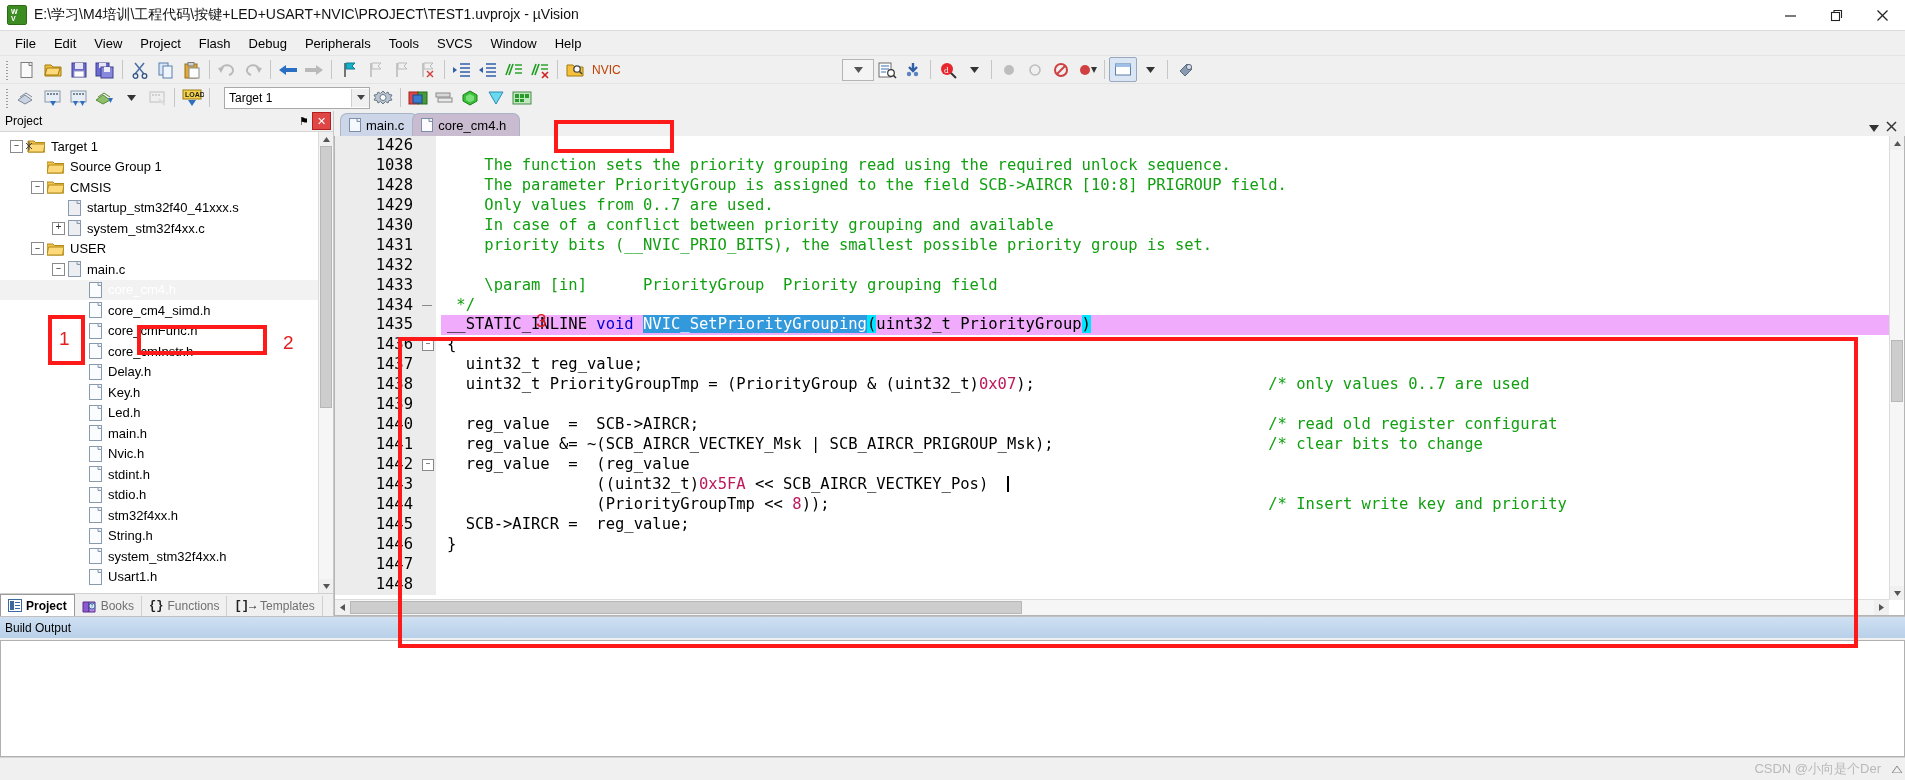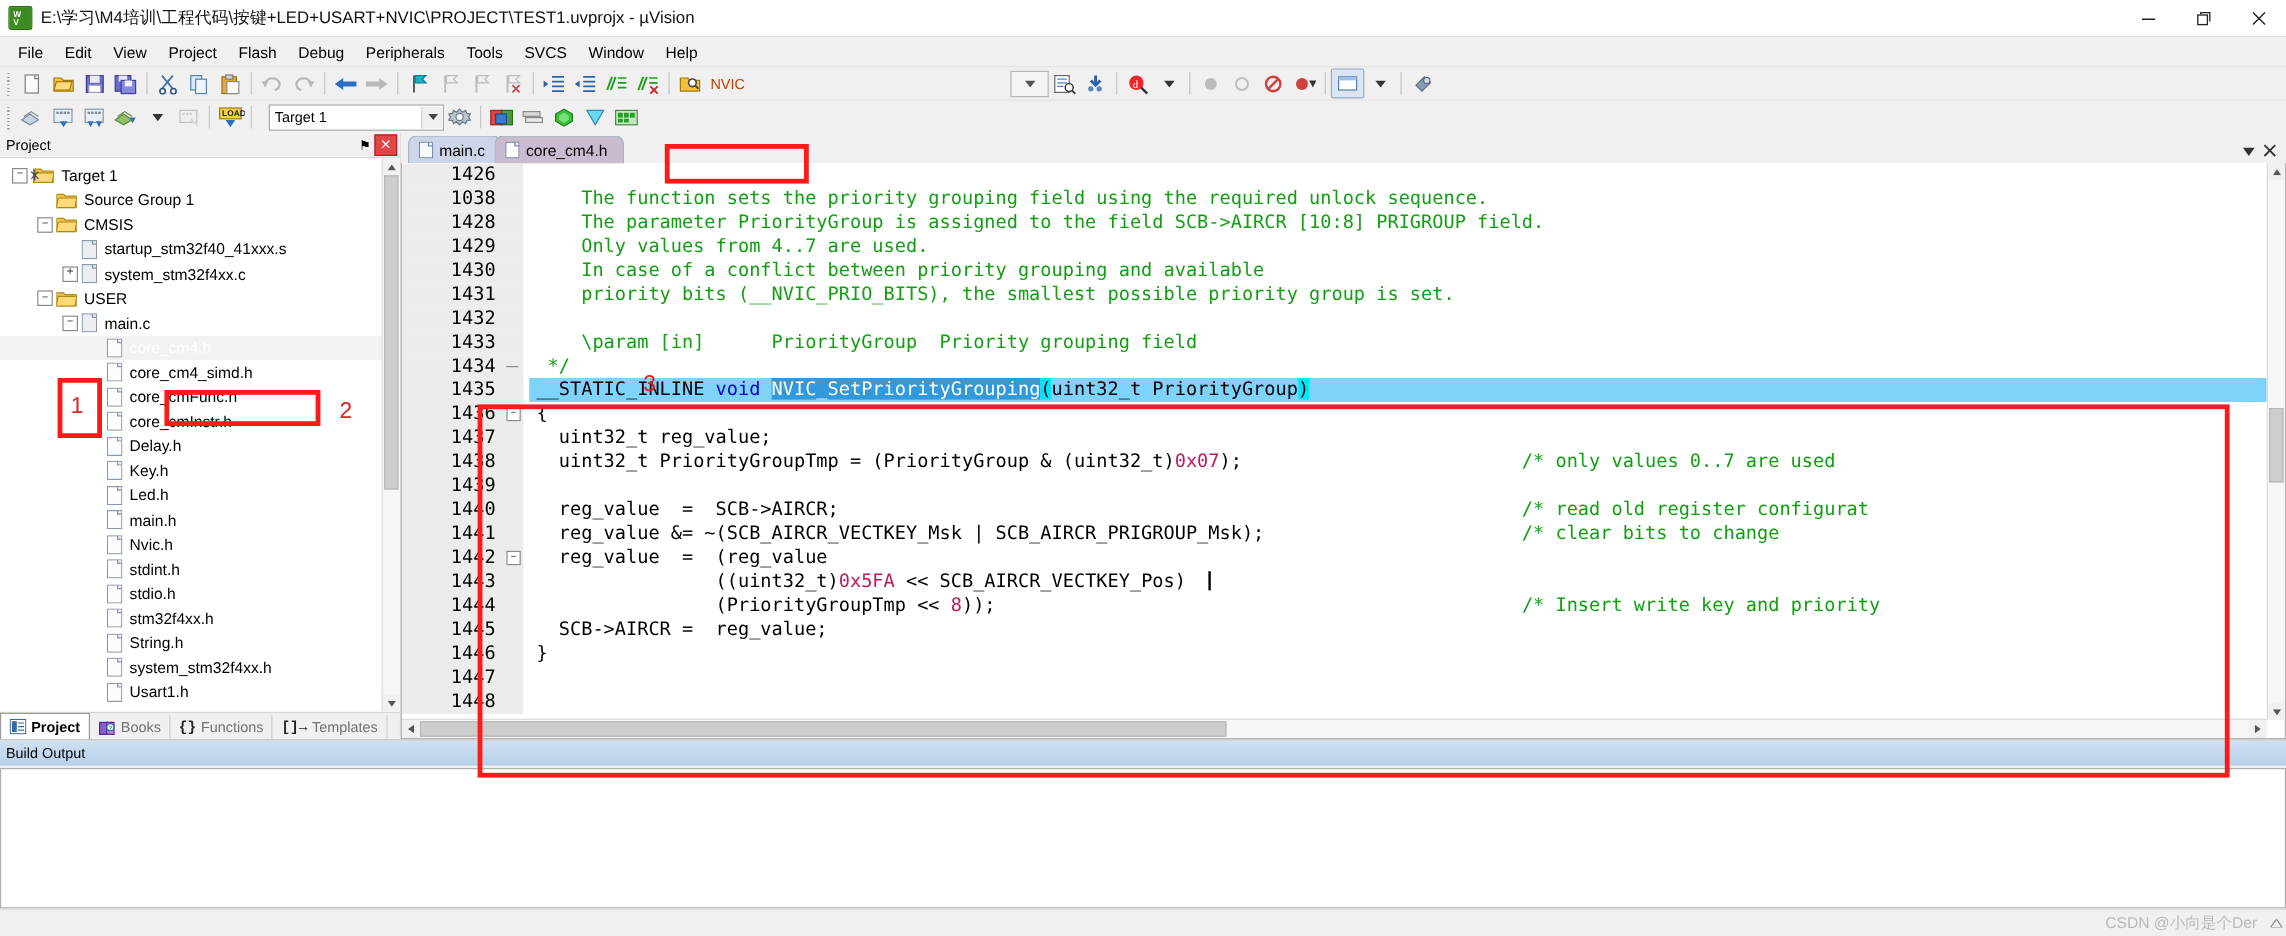--- a/index.html
+++ b/index.html
@@ -87,21 +87,21 @@
   .code{position:absolute;left:0;top:0;right:15px;bottom:15px;overflow:hidden;background:#fff;
         font-family:"DejaVu Sans Mono","Liberation Mono",monospace;font-size:15.5px;}
   .cline{height:19.95px;display:flex;align-items:center;white-space:pre;position:relative;}
   .gutter{width:78px;flex:none;text-align:right;padding-right:7px;color:#000;background:#ececec;
           height:19.95px;line-height:19.95px;font-size:15.5px;}
   .foldcol{width:16px;flex:none;background:#ececec;height:19.95px;position:relative;}
   .fold{position:absolute;left:2px;top:4px;width:10px;height:10px;border:1px solid #8a8a8a;background:#fff;
         font-size:9px;line-height:8px;text-align:center;color:#333;font-family:"Liberation Mono",monospace;}
   .lbar{width:5px;flex:none;background:#fff;height:19.95px;}
   .ctext{padding-left:6px;height:19.95px;line-height:19.95px;flex:1;min-width:0;overflow:hidden;}
-  .hl-line{background:#7dd3fc;justify-content:center;}
+  .hl-line{background:#f0abfc;justify-content:center;}
   .cm{color:#12a012;}
   .kw{color:#0000d0;}
   .num{color:#be185d;}
   .sel{background:#3399dd;color:#fff;}
   .selc{background:#00e5ff;color:#000;}
   .caret-line{display:inline-block;width:2px;height:16px;background:#000;vertical-align:-3px;}
 
   .hscroll{position:absolute;left:0;right:15px;bottom:0;height:15px;background:#f0f0f0;border-top:1px solid #dcdcdc;display:flex;}
   .hsb-arrow{width:15px;background:#f0f0f0;display:flex;align-items:center;justify-content:center;font-size:7px;color:#555;}
   .hsb-track{flex:1;position:relative;background:#f6f6f6;}
@@ -892,23 +892,23 @@
           <span><svg width="11" height="11">
                 <line x1="1" y1="1" x2="10" y2="10" stroke="#333" stroke-width="1.5"></line>
                 <line x1="10" y1="1" x2="1" y2="10" stroke="#333" stroke-width="1.5"></line>
               </svg></span>
         </div>
       </div>
 
       <div class="codewrap">
         <div class="code" id="code">
             <div class="cline"><div class="gutter">1426</div><div class="foldcol"></div><div class="lbar"></div><div class="ctext"></div></div>
-            <div class="cline"><div class="gutter">1038</div><div class="foldcol"></div><div class="lbar"></div><div class="ctext"><span class="cm">    The function sets the priority grouping field using the required unlock sequence.</span></div></div>
+            <div class="cline"><div class="gutter">1038</div><div class="foldcol"></div><div class="lbar"></div><div class="ctext"><span class="cm">    The function sets the priority grouping read using the required unlock sequence.</span></div></div>
             <div class="cline"><div class="gutter">1428</div><div class="foldcol"></div><div class="lbar"></div><div class="ctext"><span class="cm">    The parameter PriorityGroup is assigned to the field SCB-&gt;AIRCR [10:8] PRIGROUP field.</span></div></div>
-            <div class="cline"><div class="gutter">1429</div><div class="foldcol"></div><div class="lbar"></div><div class="ctext"><span class="cm">    Only values from 4..7 are used.</span></div></div>
+            <div class="cline"><div class="gutter">1429</div><div class="foldcol"></div><div class="lbar"></div><div class="ctext"><span class="cm">    Only values from 0..7 are used.</span></div></div>
             <div class="cline"><div class="gutter">1430</div><div class="foldcol"></div><div class="lbar"></div><div class="ctext"><span class="cm">    In case of a conflict between priority grouping and available</span></div></div>
             <div class="cline"><div class="gutter">1431</div><div class="foldcol"></div><div class="lbar"></div><div class="ctext"><span class="cm">    priority bits (__NVIC_PRIO_BITS), the smallest possible priority group is set.</span></div></div>
             <div class="cline"><div class="gutter">1432</div><div class="foldcol"></div><div class="lbar"></div><div class="ctext"></div></div>
             <div class="cline"><div class="gutter">1433</div><div class="foldcol"></div><div class="lbar"></div><div class="ctext"><span class="cm">    \param [in]      PriorityGroup  Priority grouping field</span></div></div>
             <div class="cline"><div class="gutter">1434</div><div class="foldcol"><span style="position: absolute; left: 2px; top: 9px; width: 10px; height: 1px; background: rgb(138, 138, 138);"></span></div><div class="lbar"></div><div class="ctext"><span class="cm"> */</span></div></div>
             <div class="cline hl-line"><div class="gutter">1435</div><div class="foldcol"></div><div class="lbar"></div><div class="ctext"><span>__STATIC_INLINE </span><span class="kw">void</span><span> </span><span class="sel">NVIC_SetPriorityGrouping</span><span class="selc">(</span><span>uint32_t PriorityGroup</span><span class="selc">)</span></div></div>
             <div class="cline"><div class="gutter">1436</div><div class="foldcol"><span class="fold">–</span></div><div class="lbar"></div><div class="ctext"><span>{</span></div></div>
             <div class="cline"><div class="gutter">1437</div><div class="foldcol"></div><div class="lbar"></div><div class="ctext"><span>  uint32_t reg_value;</span></div></div>
             <div class="cline"><div class="gutter">1438</div><div class="foldcol"></div><div class="lbar"></div><div class="ctext"><span>  uint32_t PriorityGroupTmp = (PriorityGroup &amp; (uint32_t)</span><span class="num">0x07</span><span>);</span><span>                         </span><span class="cm">/* only values 0..7 are used</span></div></div>
             <div class="cline"><div class="gutter">1439</div><div class="foldcol"></div><div class="lbar"></div><div class="ctext"></div></div>

